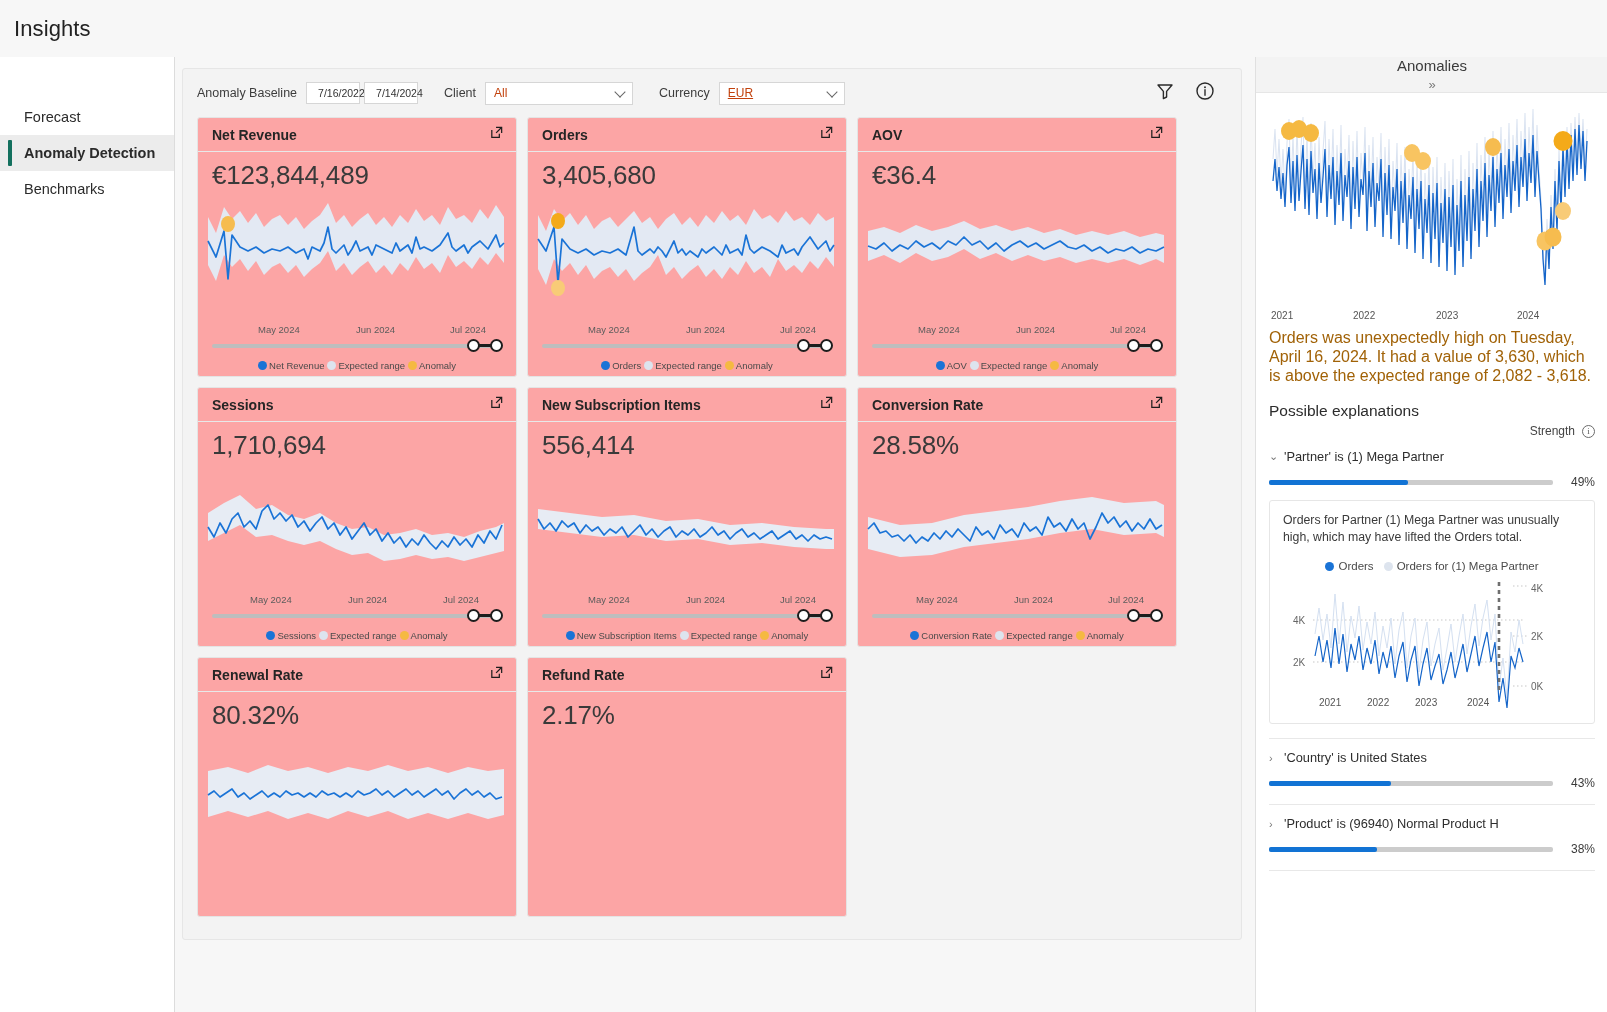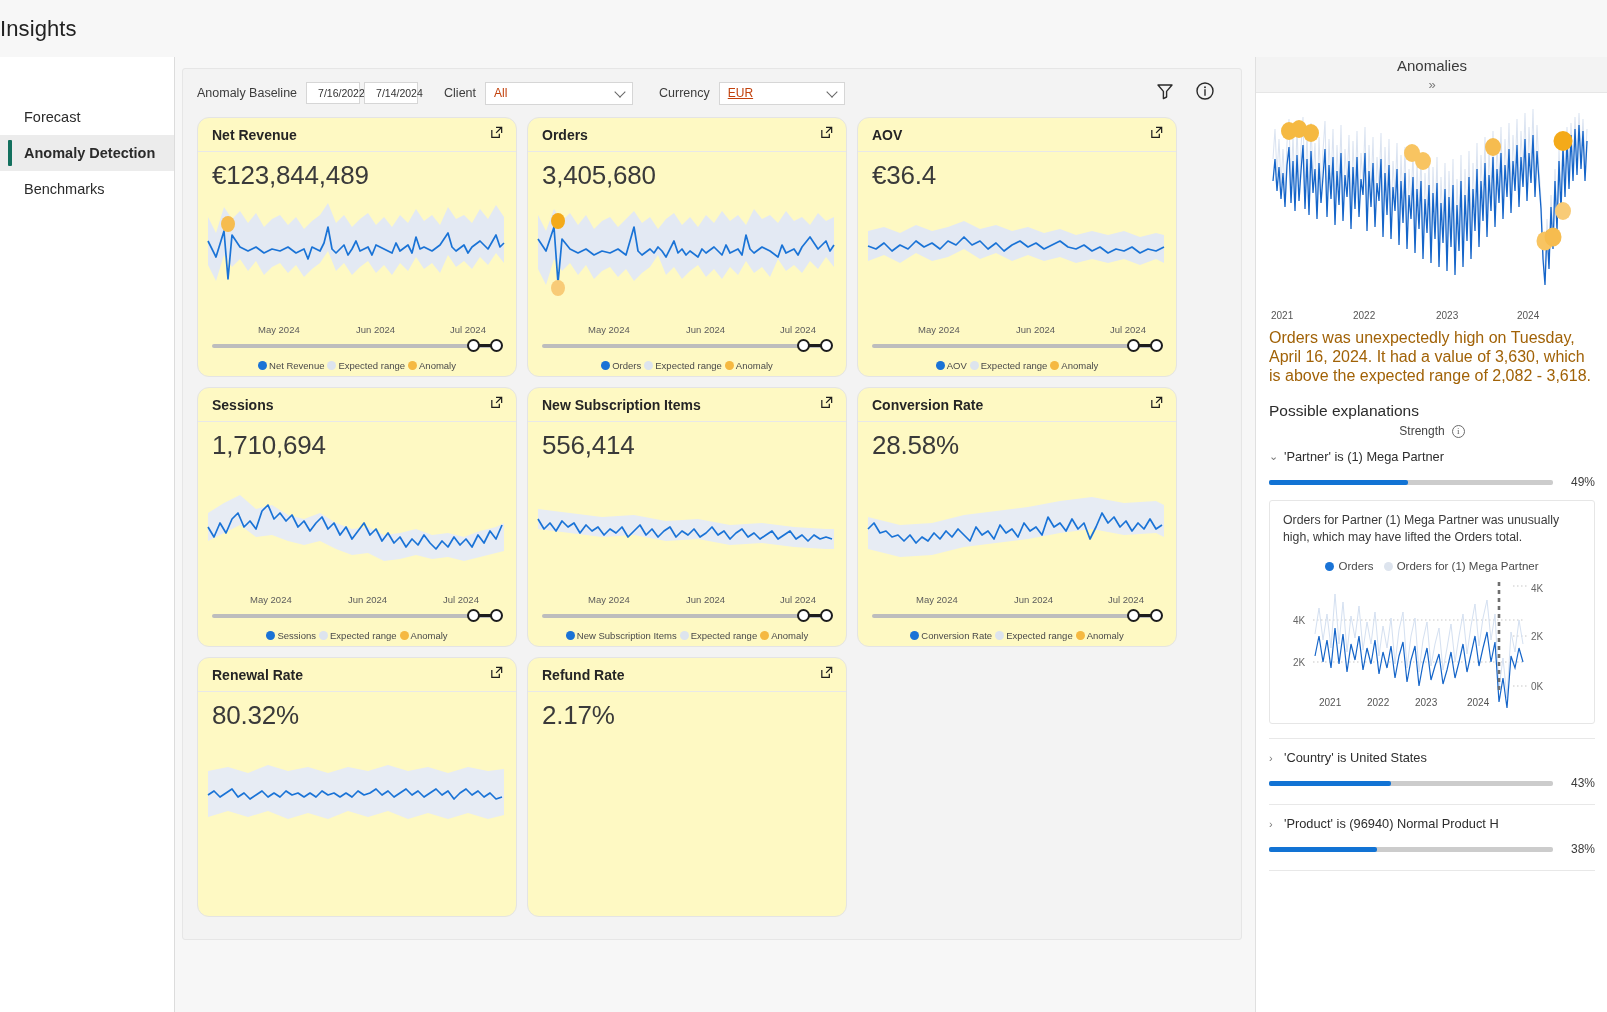--- a/index.html
+++ b/index.html
@@ -6,21 +6,21 @@
   * { box-sizing: border-box; margin:0; padding:0; }
   html,body {
     width:1607px; height:1012px;
     font-family:"Liberation Sans", sans-serif;
     background:#f7f7f7; color:#2b2b2b;
     overflow:hidden;
   }
   .app { position:relative; width:1607px; height:1012px; }
 
   
-  .topbar { height:57px; background:#f7f7f7; display:flex; align-items:center; }
+  .topbar { height:57px; background:#f7f7f7; display:flex; align-items:center; padding-left:14px; }
   .topbar .title { font-size:22px; font-weight:400; color:#222; letter-spacing:.1px; }
 
   
   .body { display:flex; height:955px; }
 
   
   .sidebar {
     width:175px; background:#ffffff; border-right:1px solid #dcdcdc;
     padding-top:42px; flex:0 0 175px;
   }
@@ -57,22 +57,22 @@
   .selbox.client { width:148px; margin-right:26px;}
   .selbox.currency { width:126px;text-decoration:underline; }
   .caret { position:absolute; right:8px; top:50%; width:8px; height:8px; margin-top:-5px;
     border-left:1.3px solid #666; border-bottom:1.3px solid #666; transform:rotate(-45deg); }
   .spacer { flex:1; }
   .tool-icon { margin-left:20px; cursor:pointer; }
 
   
   .grid { display:flex; flex-wrap:wrap; gap:10px; padding:0 14px 14px 14px; }
   .card {
-    width:320px; height:260px; background:#fef9c3; border:1px solid #e4e4e4;
-    border-radius:12px; display:flex; flex-direction:column;
+    width:320px; height:260px; background:#fca5a5; border:1px solid #e4e4e4;
+    border-radius:3px; display:flex; flex-direction:column;
   }
   .card-head {
     height:34px; border-bottom:1px solid #e8e8e8; display:flex; align-items:center;
     padding:0 12px 0 14px;
   }
   .card-title { font-size:14px; font-weight:bold; color:#252525; flex:1; }
   .card-value { font-size:26px; font-weight:400; color:#3a3a3a; padding:8px 0 0 14px; letter-spacing:-.2px;}
   .chart-wrap { flex:1; position:relative; }
   .chart-wrap svg { position:absolute; left:0; top:0; }
   .axis-row { display:flex; font-size:9.5px; color:#5c5c5c; padding:0 0 2px 0; position:relative; height:14px;}
@@ -97,21 +97,21 @@
   .right-head { height:36px; background:#f3f3f3; display:flex; align-items:center;
     padding:0 12px 0 13px; border-bottom:1px solid #e6e6e6;flex-direction:column; }
   .right-head .rt { font-size:15px; color:#3b3b3b; flex:1; }
   .chev { font-size:13px; color:#7a7a7a; cursor:pointer; }
   .right-body { flex:1; padding:6px 12px 0 13px; overflow:hidden; }
   .anom-chart { width:322px; height:210px; position:relative;}
   .anom-axis { display:flex; font-size:10px; color:#555; position:relative; height:16px; margin-top:1px;}
   .anom-axis span { position:absolute; }
   .anom-desc { font-size:16px; line-height:19px; color:#a16207; margin-top:2px; }
   .pe-title { font-size:15.5px; color:#2c2c2c; margin-top:17px; }
-  .strength-row { display:flex; align-items:center; justify-content:center; gap:7px; margin-top:4px; }
+  .strength-row { display:flex; align-items:center; justify-content:flex-end; gap:7px; margin-top:4px; }
   .strength-row .slbl { font-size:12px; color:#444; }
   .exp-row { margin-top:11px; }
   .exp-label { font-size:12.8px; color:#2d2d2d; display:flex; align-items:center; gap:7px; cursor:pointer;}
   .exp-label .tw { font-size:11px; color:#777; width:8px; display:inline-block;}
   .bar-row { display:flex; align-items:center; margin-top:11px; gap:10px;}
   .bar-bg { flex:1; height:5px; background:#cccccc; border-radius:2px; position:relative; }
   .bar-fill { position:absolute; left:0; top:0; bottom:0; background:#1273d4; border-radius:2px;}
   .pct { font-size:12px; color:#3a3a3a; width:32px; text-align:right;}
   .detail-card {
     margin-top:11px; border:1px solid #e6e6e6; border-radius:3px; padding:11px 13px 10px 13px;

